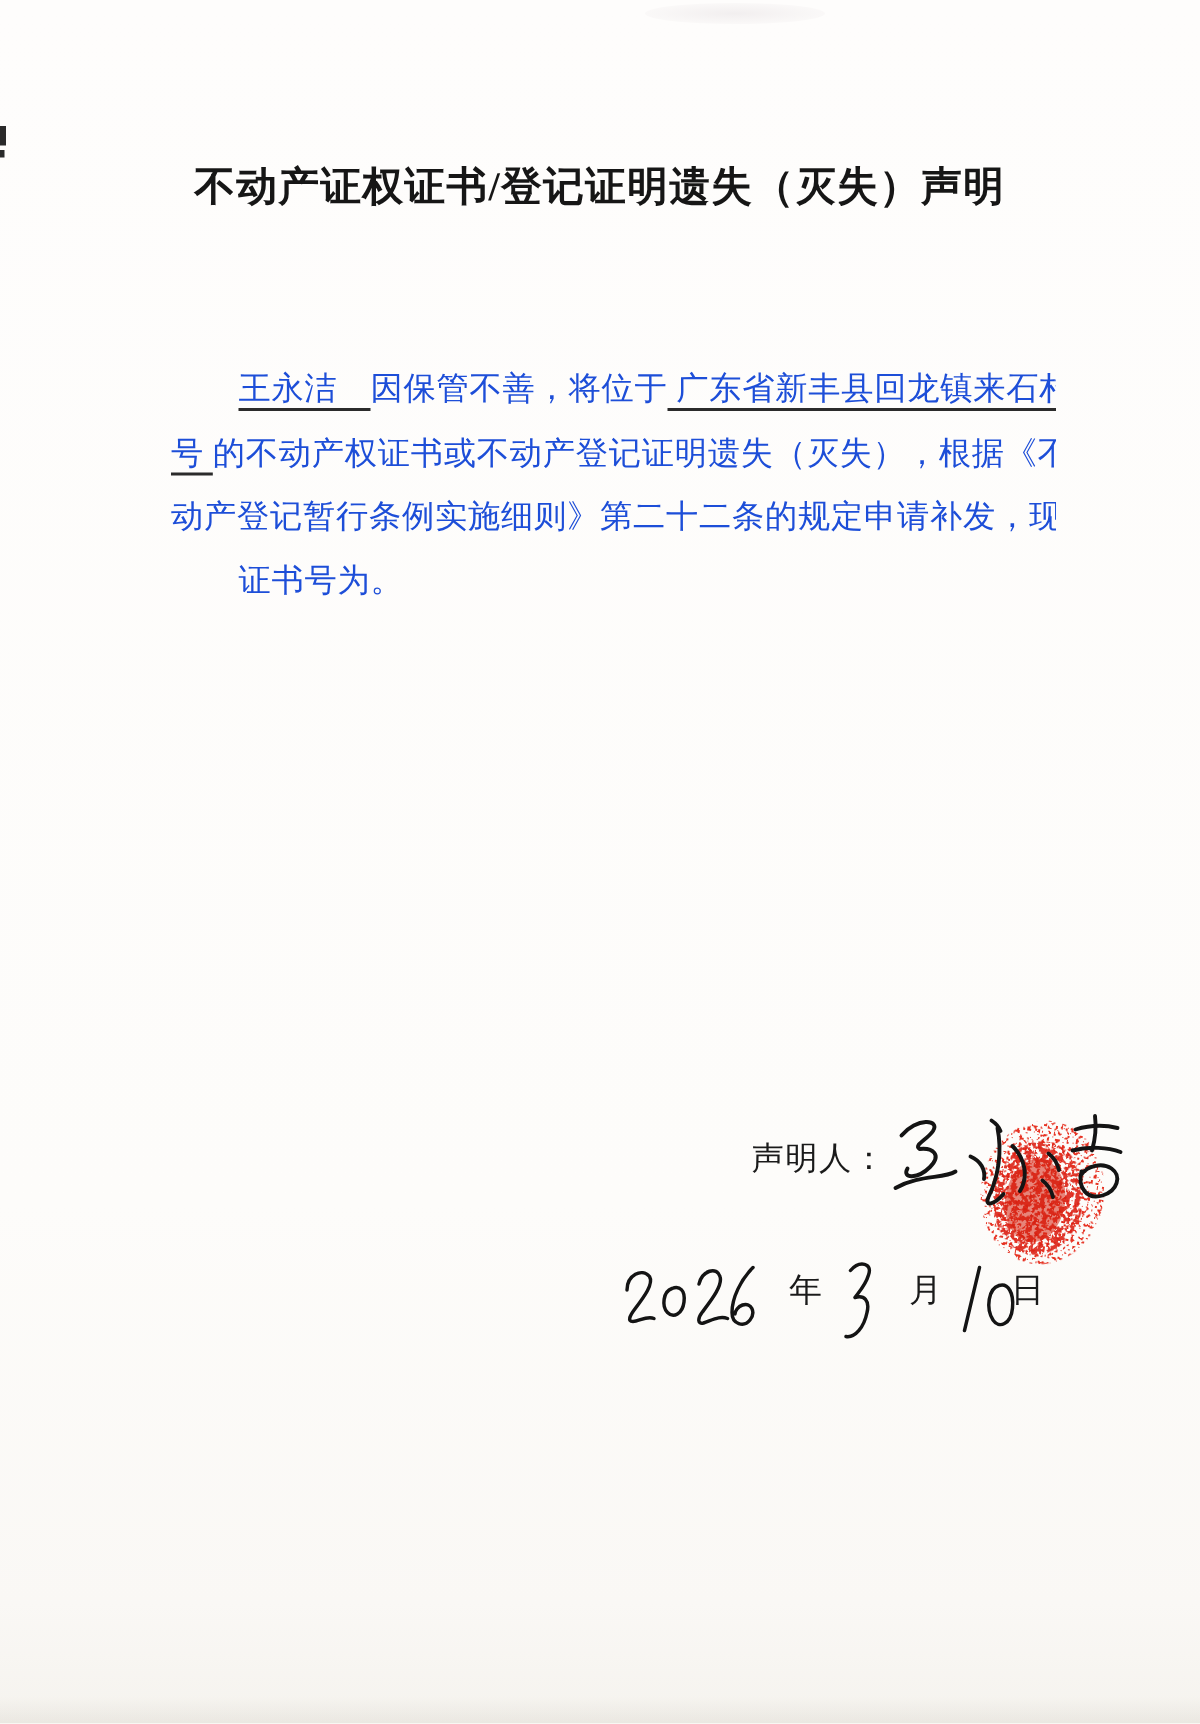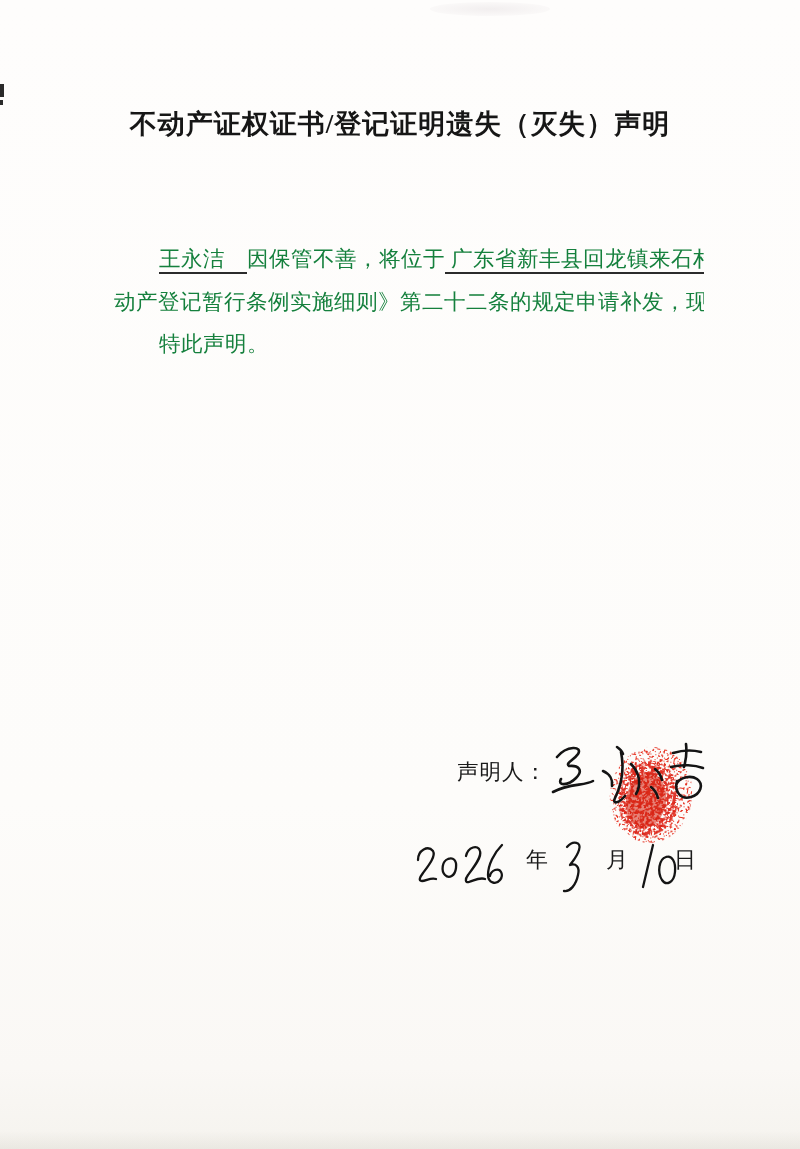--- a/index.html
+++ b/index.html
@@ -32,34 +32,34 @@
     position: absolute; left: 0; top: 106px; width: 100%;
     text-align: center;
     font-size: 27px; font-weight: bold; letter-spacing: 1px;
     color: #161616;
   }
 
   .body-text {
     position: absolute; left: 114px; top: 238px; width: 590px;
     font-size: 21.5px; line-height: 42.5px;
     letter-spacing: 0.5px;
-    color: #15803d;
+    color: #1d4ed8;
   }
   .line { white-space: pre; overflow: hidden; height: 42.5px; }
   .line.fill { text-align: justify; text-align-last: justify; text-justify: inter-character; }
   .line.indent { padding-left: 45px; }
   .seg { white-space: pre; }
   .seg.u {
     text-decoration: underline;
     text-underline-offset: 6px;
     text-decoration-thickness: 1.5px;
     text-decoration-color: #2b2b2b;
   }
 
-  .sig-row { position: absolute; left: 452px; top: 735px; width: 290px; height: 115px; }
+  .sig-row { position: absolute; left: 496px; top: 735px; width: 290px; height: 115px; }
   .sig-label {
     position: absolute; left: 5px; top: 22px;
     font-size: 21.5px; letter-spacing: 1px; color: #1a1a1a;
   }
   .fingerprint { position: absolute; left: 145px; top: 8px; z-index: 1; }
   .signature   { position: absolute; left: 93px;  top: 4px; z-index: 2; }
 
   .date-row { position: absolute; left: 412px; top: 834px; width: 310px; height: 66px; }
   .date-unit { position: absolute; top: 11px; font-size: 22px; color: #1a1a1a; }
   .unit-year  { left: 114px; }
@@ -76,22 +76,23 @@
 
 <div class="paper"></div>
 <div class="scan-tick tick1"></div>
 <div class="scan-tick tick2"></div>
 <div class="smudge"></div>
 
 <h1 class="doc-title">不动产证权证书/登记证明遗失（灭失）声明</h1>
 
 <div class="body-text">
   <div class="line fill indent"><span class="seg u">王永洁　</span><span class="seg">因保管不善，将位于</span><span class="seg u"> 广东省新丰县回龙镇来石村</span></div>
+  <div class="line fill"><span class="seg u">号 </span><span class="seg">的不动产权证书或不动产登记证明遗失（灭失），根据《不</span></div>
   <div class="line fill"><span class="seg">动产登记暂行条例实施细则》第二十二条的规定申请补发，现声</span></div>
-  <div class="line indent"><span class="seg">特此声明。</span></div>
+  <div class="line indent"><span class="seg">证书号为。</span></div>
 </div>
 
 <div class="sig-row">
   <span class="sig-label">声明人：</span>
 
   <svg class="fingerprint" width="110" height="106" viewBox="0 0 110 106" aria-label="王永洁">
     <defs>
       <filter id="speckle" x="-20%" y="-20%" width="140%" height="140%">
         <feTurbulence type="fractalNoise" baseFrequency="0.45" numOctaves="2" seed="11" result="n"></feTurbulence>
         <feComponentTransfer in="n" result="na">

